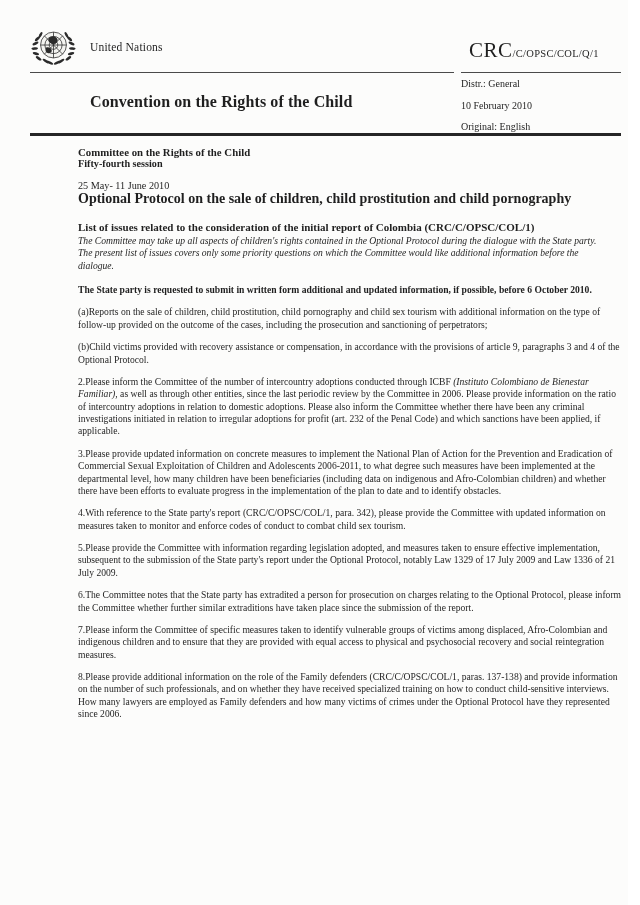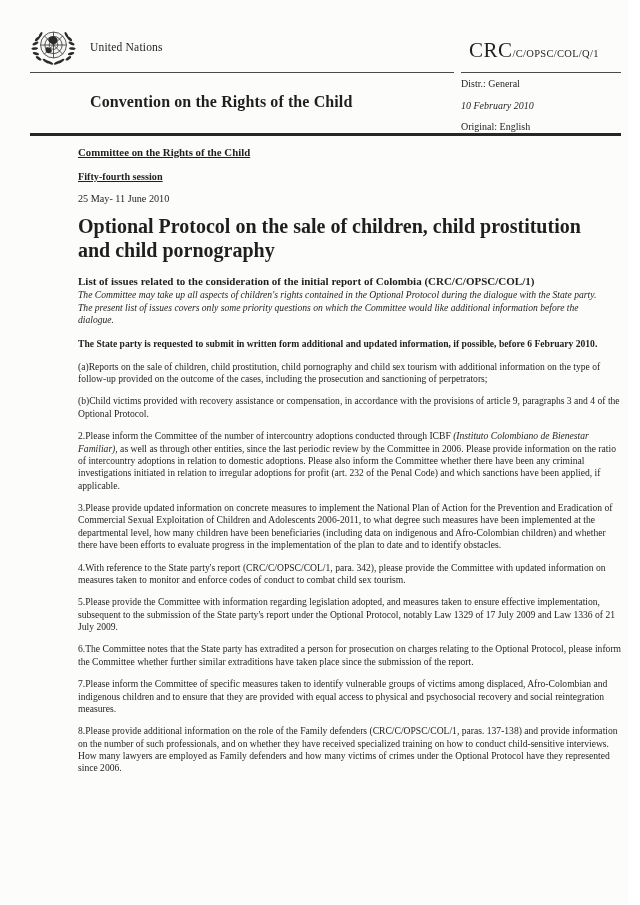--- a/index.html
+++ b/index.html
@@ -25,29 +25,29 @@
   .rule { position: absolute; height: 1px; background: #4a4a4a; }
   .rule-left  { left: 30px;  top: 72px; width: 424px; }
   .rule-right { left: 461px; top: 72px; width: 160px; }
   .doc-title {
     position: absolute; left: 90px; top: 93px;
     font-size: 16px; font-weight: bold; letter-spacing: 0.1px;
     white-space: nowrap;
   }
   .meta { position: absolute; left: 461px; font-size: 10px; white-space: nowrap; }
   .meta-distr    { top: 78px; }
-  .meta-date     { top: 100px; font-style: italic; }
+  .meta-date     { top: 100px; }
   .meta-original { top: 121px; }
   .rule-thick { position: absolute; left: 30px; top: 133px; width: 591px; height: 2.5px; background: #262626; }
   
   .main { position: absolute; left: 78px; top: 142px; width: 544px; }
-  .committee  { font-size: 10.8px; font-weight: bold; margin-top: 4px; text-decoration: underline; }
-  .session    { font-size: 10.2px; font-weight: bold; margin-top: 13px; text-decoration: underline; }
+  .committee  { font-size: 10.8px; font-weight: bold; margin-top: 4px; }
+  .session    { font-size: 10.2px; font-weight: bold; margin-top: 0; }
   .dates      { font-size: 10.2px; margin-top: 11px; }
-  .heading    { font-size: 20px; font-weight: bold; line-height: 1.2; width: 512px; margin-top: 10px; }
+  .heading    { font-size: 14px; font-weight: bold; line-height: 1.2; width: 512px; margin-top: 0; }
   .subheading { font-size: 11px; font-weight: bold; margin-top: 13px; }
   .note-italic { font-size: 9.6px; font-style: italic; line-height: 1.32; width: 534px; margin-top: 2px; }
   .note-bold   { font-size: 9.6px; font-weight: bold; line-height: 1.32; margin-top: 11px; }
   .para { font-size: 9.6px; line-height: 1.29; margin-top: 10px; }
   .para .it { font-style: italic; }
 </style>
 </head>
 <body>
 
 <div class="page">
@@ -101,21 +101,21 @@
 
   <div class="rule-thick"></div>
 
   <div class="main">
     <p class="committee">Committee on the Rights of the Child</p>
     <p class="session">Fifty-fourth session</p>
     <p class="dates">25 May- 11 June 2010</p>
     <h2 class="heading">Optional Protocol on the sale of children, child prostitution and child pornography</h2>
     <h3 class="subheading">List of issues related to the consideration of the initial report of Colombia (CRC/C/OPSC/COL/1)</h3>
     <p class="note-italic">The Committee may take up all aspects of children's rights contained in the Optional Protocol during the dialogue with the State party. The present list of issues covers only some priority questions on which the Committee would like additional information before the dialogue.</p>
-    <p class="note-bold">The State party is requested to submit in written form additional and updated information, if possible, before 6 February 2010.</p>
+    <p class="note-bold">The State party is requested to submit in written form additional and updated information, if possible, before 6 October 2010.</p>
 
     <p class="para">(a)Reports on the sale of children, child prostitution, child pornography and child sex tourism with additional information on the type of follow-up provided on the outcome of the cases, including the prosecution and sanctioning of perpetrators;</p>
     <p class="para">(b)Child victims provided with recovery assistance or compensation, in accordance with the provisions of article 9, paragraphs 3 and 4 of the Optional Protocol.</p>
     <p class="para"><span>2.Please inform the Committee of the number of intercountry adoptions conducted through ICBF </span><span class="it">(Instituto Colombiano de Bienestar Familiar),</span><span> as well as through other entities, since the last periodic review by the Committee in 2006. Please provide information on the ratio of intercountry adoptions in relation to domestic adoptions. Please also inform the Committee whether there have been any criminal investigations initiated in relation to irregular adoptions for profit (art. 232 of the Penal Code) and which sanctions have been applied, if applicable.</span></p>
     <p class="para">3.Please provide updated information on concrete measures to implement the National Plan of Action for the Prevention and Eradication of Commercial Sexual Exploitation of Children and Adolescents 2006-2011, to what degree such measures have been implemented at the departmental level, how many children have been beneficiaries (including data on indigenous and Afro-Colombian children) and whether there have been efforts to evaluate progress in the implementation of the plan to date and to identify obstacles.</p>
     <p class="para">4.With reference to the State party's report (CRC/C/OPSC/COL/1, para. 342), please provide the Committee with updated information on measures taken to monitor and enforce codes of conduct to combat child sex tourism.</p>
     <p class="para">5.Please provide the Committee with information regarding legislation adopted, and measures taken to ensure effective implementation, subsequent to the submission of the State party's report under the Optional Protocol, notably Law 1329 of 17 July 2009 and Law 1336 of 21 July 2009.</p>
     <p class="para">6.The Committee notes that the State party has extradited a person for prosecution on charges relating to the Optional Protocol, please inform the Committee whether further similar extraditions have taken place since the submission of the report.</p>
     <p class="para">7.Please inform the Committee of specific measures taken to identify vulnerable groups of victims among displaced, Afro-Colombian and indigenous children and to ensure that they are provided with equal access to physical and psychosocial recovery and social reintegration measures.</p>
     <p class="para">8.Please provide additional information on the role of the Family defenders (CRC/C/OPSC/COL/1, paras. 137-138) and provide information on the number of such professionals, and on whether they have received specialized training on how to conduct child-sensitive interviews. How many lawyers are employed as Family defenders and how many victims of crimes under the Optional Protocol have they represented since 2006.</p>

